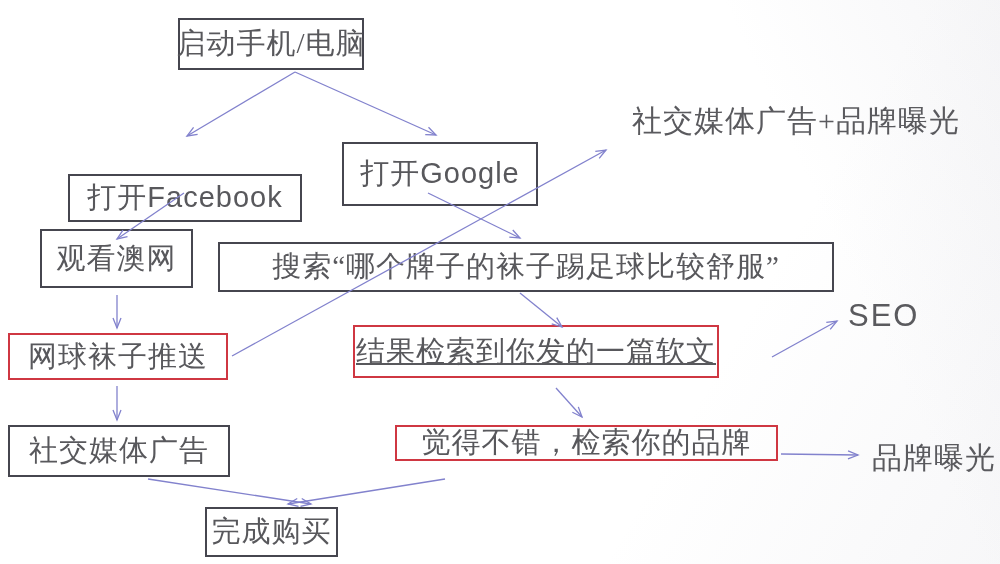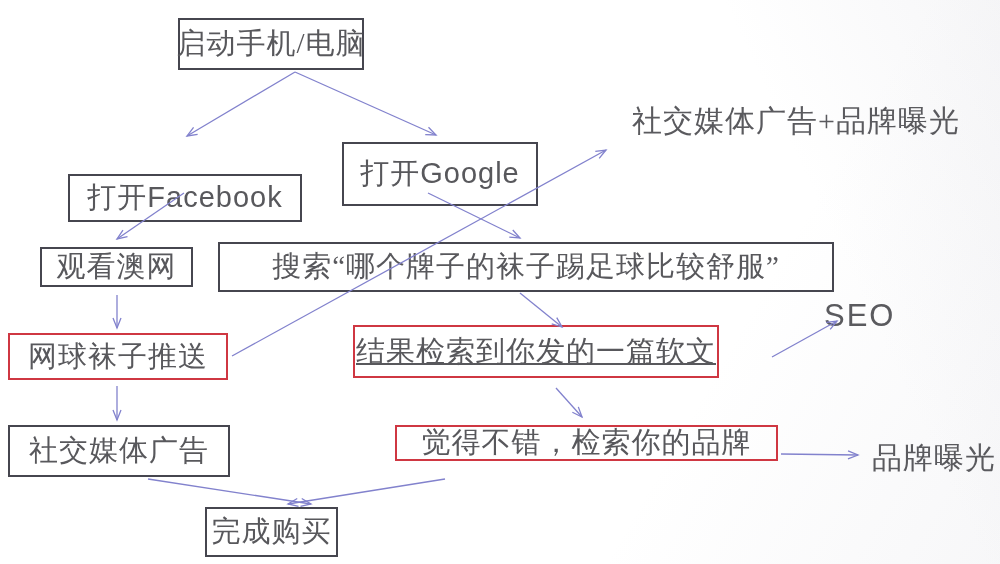--- a/index.html
+++ b/index.html
@@ -42,37 +42,37 @@
 <body>
 
 <div class="canvas">
 
   <div class="node" style="left:178px;top:18px;width:186px;height:52px;">启动手机/电脑</div>
 
   <div class="node sans" style="left:68px;top:142px;width:234px;height:48px;margin-top:32px;">打开Facebook</div>
 
   <div class="node sans" style="left:342px;top:142px;width:196px;height:64px;">打开Google</div>
 
-  <div class="node" style="left:40px;top:247px;width:153px;height:40px;">观看澳网</div>
+  <div class="node" style="left:40px;top:229px;width:153px;height:59px;">观看澳网</div>
 
   <div class="node" style="left:218px;top:242px;width:616px;height:50px;">搜索“哪个牌子的袜子踢足球比较舒服”</div>
 
   <div class="node red" style="left:8px;top:333px;width:220px;height:47px;">网球袜子推送</div>
 
   <div class="node red" style="left:353px;top:325px;width:366px;height:53px;text-decoration:underline;">结果检索到你发的一篇软文</div>
 
   <div class="node" style="left:8px;top:425px;width:222px;height:52px;">社交媒体广告</div>
 
   <div class="node red" style="left:395px;top:425px;width:383px;height:36px;">觉得不错，检索你的品牌</div>
 
   <div class="node" style="left:205px;top:507px;width:133px;height:50px;text-align:center;">完成购买</div>
 
   <div class="annotation" style="left:632px;top:101px;">社交媒体广告+品牌曝光</div>
 
-  <div class="annotation seo" style="left:824px;top:298px;">SEO</div>
+  <div class="annotation seo" style="left:848px;top:298px;">SEO</div>
 
   <div class="annotation" style="left:872px;top:438px;">品牌曝光</div>
 
   <svg class="edges" width="1000" height="564" viewBox="0 0 1000 564">
     <defs>
       <marker id="arrow" markerWidth="14" markerHeight="12" refX="11" refY="5" orient="auto" markerUnits="userSpaceOnUse">
         <path d="M1,1 L11,5 L1,9" fill="none" stroke="#8282cd" stroke-width="1.3"></path>
       </marker>
     </defs>
     <g stroke="#8282cd" stroke-width="1.3" fill="none">

